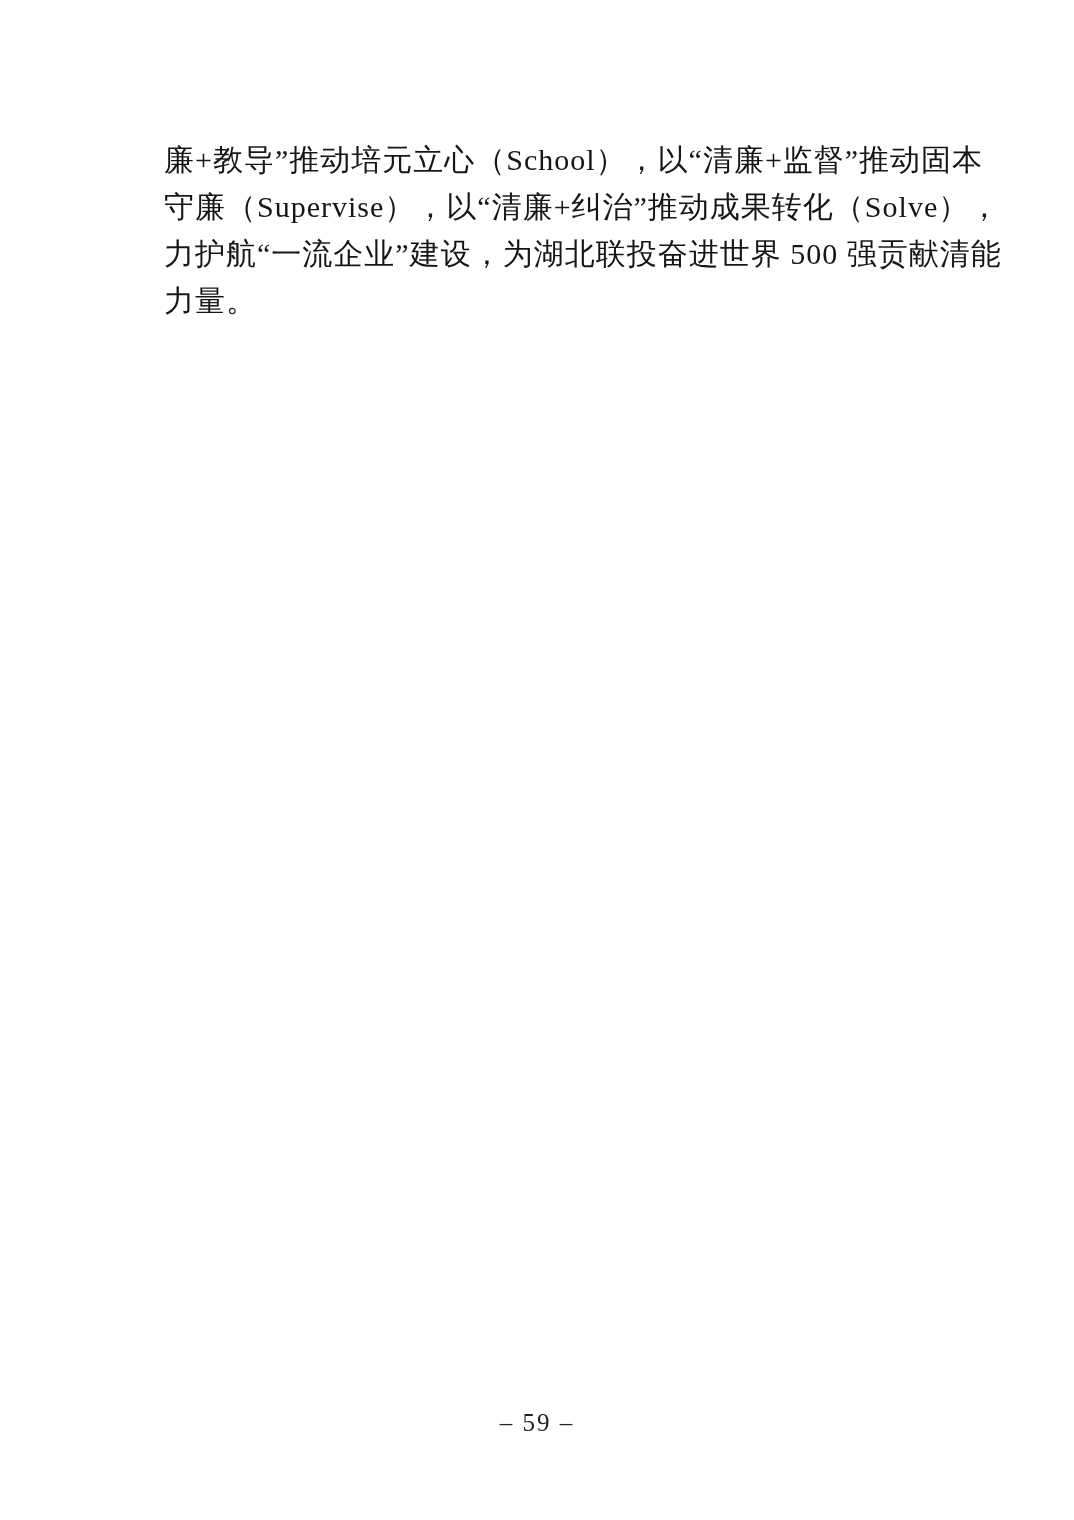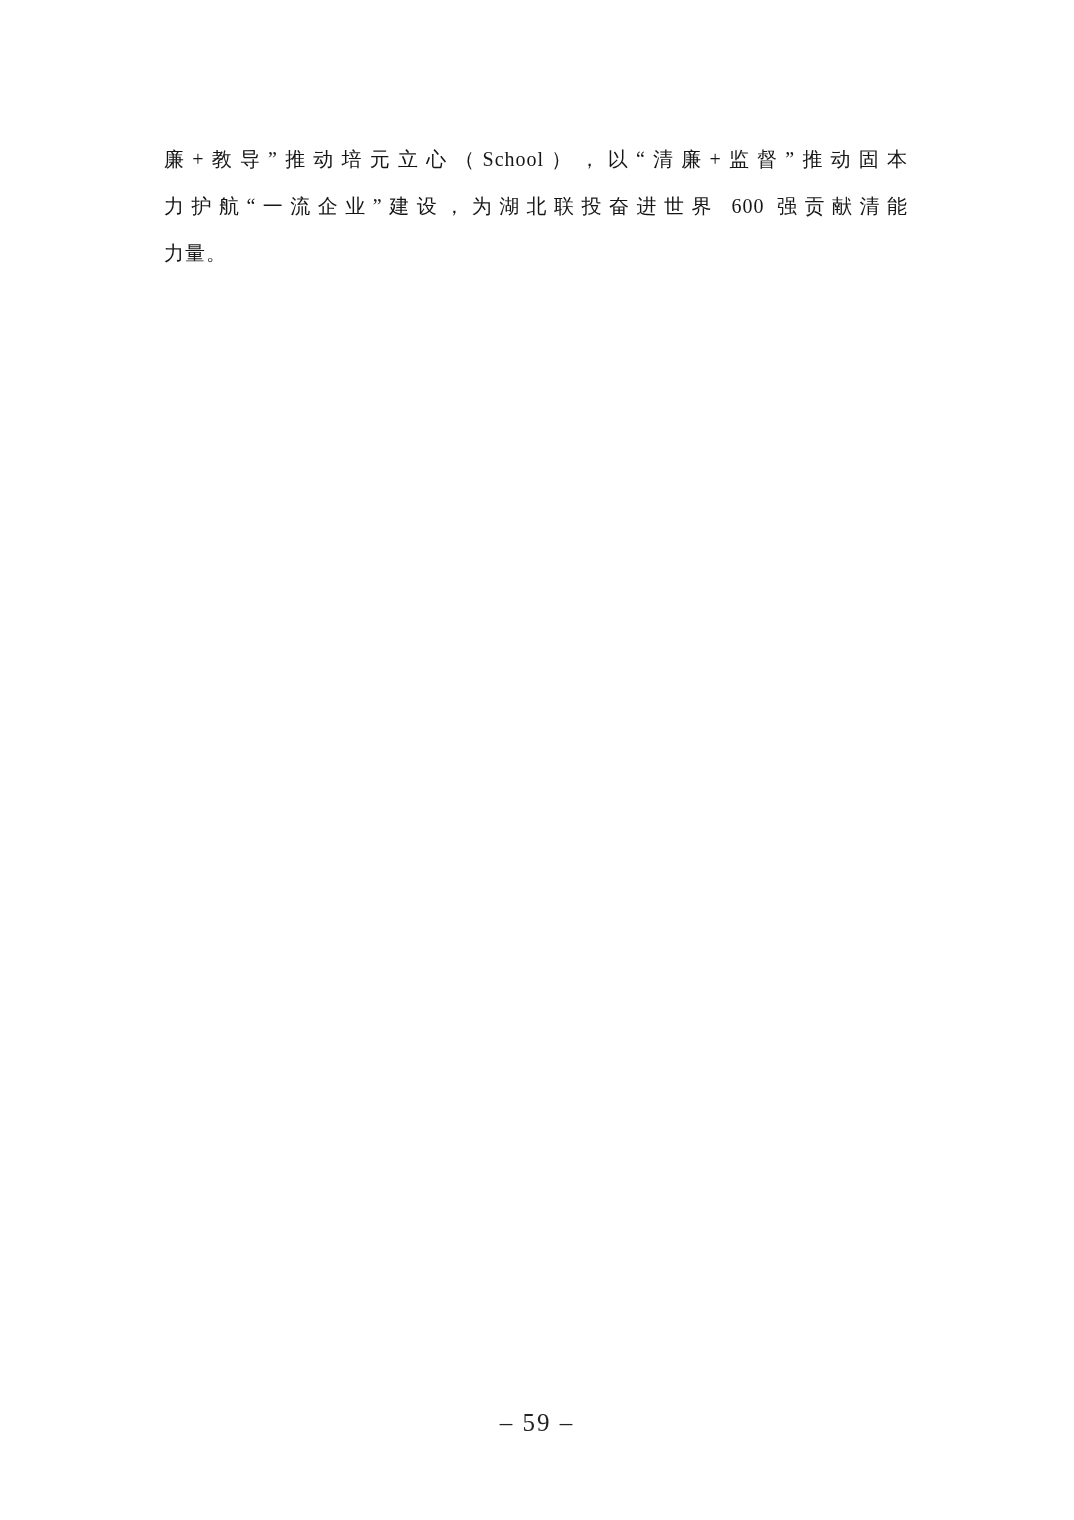--- a/index.html
+++ b/index.html
@@ -17,21 +17,21 @@
     font-family: "Liberation Serif", "DejaVu Serif", serif;
     color: #111111;
   }
   .text-block {
     position: absolute;
     top: 136px;
     left: 164px;
     width: 744px;
   }
   .para-line {
-    font-size: 20px;
+    font-size: 30px;
     line-height: 47px;
     height: 47px;
     white-space: nowrap;
     text-align: justify;
     text-align-last: justify;
     letter-spacing: 1px;
     color: #161616;
   }
   .para-line.last {
     text-align: center;
@@ -49,18 +49,19 @@
     color: #222222;
     letter-spacing: 2px;
   }
 </style>
 </head>
 <body>
 
 <div class="page">
   <div class="text-block">
     <div class="para-line">廉+教导”推动培元立心（School），以“清廉+监督”推动固本</div>
-    <div class="para-line">力护航“一流企业”建设，为湖北联投奋进世界 600 强贡献清能</div>
+    <div class="para-line">守廉（Supervise），以“清廉+纠治”推动成果转化（Solve），</div>
+    <div class="para-line">力护航“一流企业”建设，为湖北联投奋进世界 500 强贡献清能</div>
     <div class="para-line last">力量。</div>
   </div>
 
   <div class="page-number">– 59 –</div>
 </div>
 
 </body></html>

